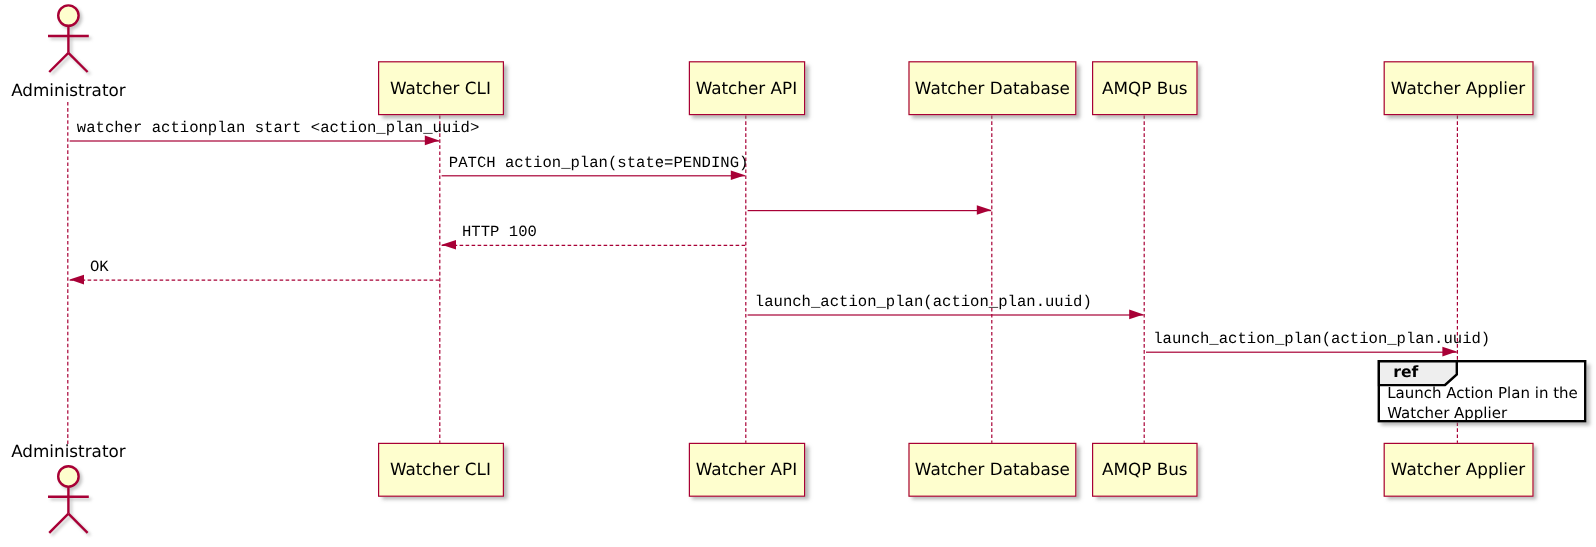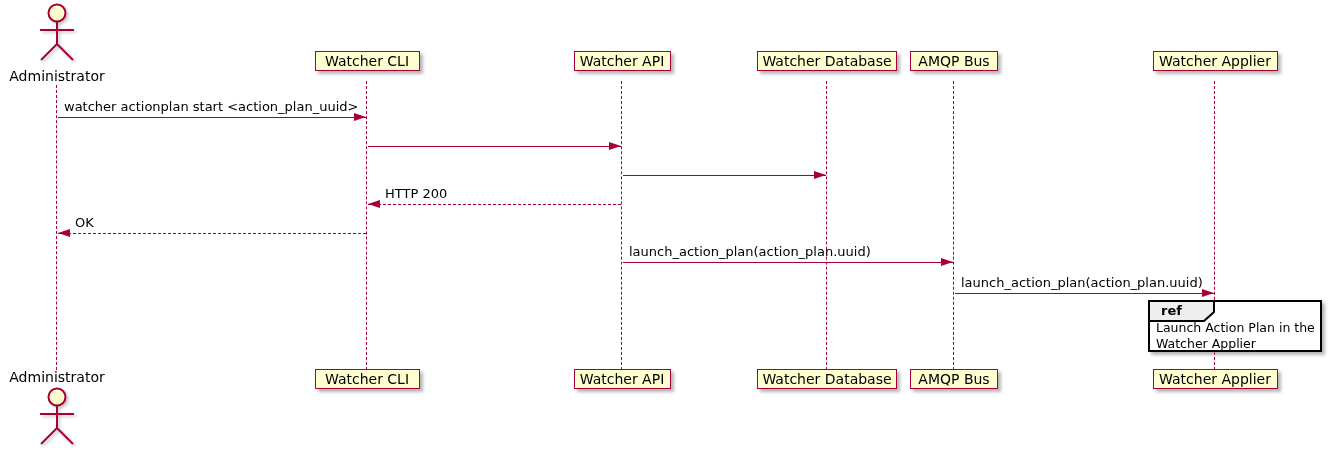--- a/index.html
+++ b/index.html
@@ -3,29 +3,29 @@
 <meta charset="utf-8">
 <style>
   html,body{margin:0;padding:0;background:#ffffff;}
   .diagram{
     position:relative;width:1330px;height:456px;background:#ffffff;
     font-family:"DejaVu Sans", sans-serif;color:#000;overflow:hidden;
     --line:#A80036;--fill:#FEFECE;--refhdr:#EEEEEE;
   }
   .lifeline{position:absolute;width:0;border-left:1.5px dashed var(--line);}
   .pbox{
-    position:absolute;height:20px;box-sizing:border-box;background:var(--fill);
+    position:absolute;height:45px;box-sizing:border-box;background:var(--fill);
     border:1.8px solid var(--line);display:flex;align-items:center;justify-content:center;
     font-size:14px;white-space:nowrap;box-shadow:3px 3px 3px rgba(125,125,125,.55);
     z-index:3;
   }
   .actor-figure{position:absolute;z-index:3;}
   .actor-figure svg{filter:drop-shadow(2.5px 2.5px 1.5px rgba(125,125,125,.45));}
   .actor-label{position:absolute;font-size:14px;text-align:center;white-space:nowrap;z-index:3;height:15px;line-height:15px;}
-  .msg-label{position:absolute;font-size:13px;height:14px;line-height:14px;white-space:nowrap;z-index:2;}
+  .msg-label{position:absolute;font-size:13px;height:14px;line-height:14px;white-space:nowrap;z-index:2;font-family:Liberation Mono, monospace;}
   .msg-line{position:absolute;height:0;z-index:2;}
   .msg-line.solid{border-top:1.6px solid var(--line);}
   .msg-line.dashed{border-top:1.6px dashed var(--line);}
   .arrow{position:absolute;width:0;height:0;border-top:4.5px solid transparent;border-bottom:4.5px solid transparent;z-index:2;}
   .arrow.right{border-left:12px solid var(--line);}
   .arrow.left{border-right:12px solid var(--line);}
   .ref-box{
     position:absolute;background:#ffffff;border:2px solid #000;box-sizing:border-box;
     box-shadow:3px 3px 3px rgba(125,125,125,.55);z-index:4;
   }
@@ -67,25 +67,26 @@
     <div class="pbox" style="left: 910px; top: 51px; width: 88px;">AMQP Bus</div>
     <div class="pbox" style="left: 910px; top: 369px; width: 88px;">AMQP Bus</div>
     <div class="lifeline" style="left: 1214px; top: 81px; height: 289px;"></div>
     <div class="pbox" style="left: 1152.5px; top: 51px; width: 125px;">Watcher Applier</div>
     <div class="pbox" style="left: 1152.5px; top: 369px; width: 125px;">Watcher Applier</div>
     <div class="msg-line solid" style="left: 58px; top: 117px; width: 308px;"></div>
     <div class="arrow right" style="left: 354px; top: 113px;"></div>
     <div class="msg-label" style="left: 64px; top: 100px;">watcher actionplan start &lt;action_plan_uuid&gt;</div>
     <div class="msg-line solid" style="left: 368px; top: 146px; width: 253px;"></div>
     <div class="arrow right" style="left: 609px; top: 142px;"></div>
+    <div class="msg-label" style="left: 374px; top: 129px;">PATCH action_plan(state=PENDING)</div>
     <div class="msg-line solid" style="left: 623px; top: 175px; width: 203px;"></div>
     <div class="arrow right" style="left: 814px; top: 171px;"></div>
     <div class="msg-line dashed" style="left: 368px; top: 204px; width: 253px;"></div>
     <div class="arrow left" style="left: 368px; top: 200px;"></div>
-    <div class="msg-label" style="left: 385px; top: 187px;">HTTP 200</div>
+    <div class="msg-label" style="left: 385px; top: 187px;">HTTP 100</div>
     <div class="msg-line dashed" style="left: 58px; top: 233px; width: 308px;"></div>
     <div class="arrow left" style="left: 58px; top: 229px;"></div>
     <div class="msg-label" style="left: 75px; top: 216px;">OK</div>
     <div class="msg-line solid" style="left: 623px; top: 262px; width: 330px;"></div>
     <div class="arrow right" style="left: 941px; top: 258px;"></div>
     <div class="msg-label" style="left: 629px; top: 245px;">launch_action_plan(action_plan.uuid)</div>
     <div class="msg-line solid" style="left: 955px; top: 293px; width: 259px;"></div>
     <div class="arrow right" style="left: 1202px; top: 289px;"></div>
     <div class="msg-label" style="left: 961px; top: 276px;">launch_action_plan(action_plan.uuid)</div>
     <div class="ref-box" style="left: 1148px; top: 300px; width: 174px; height: 52px;">

